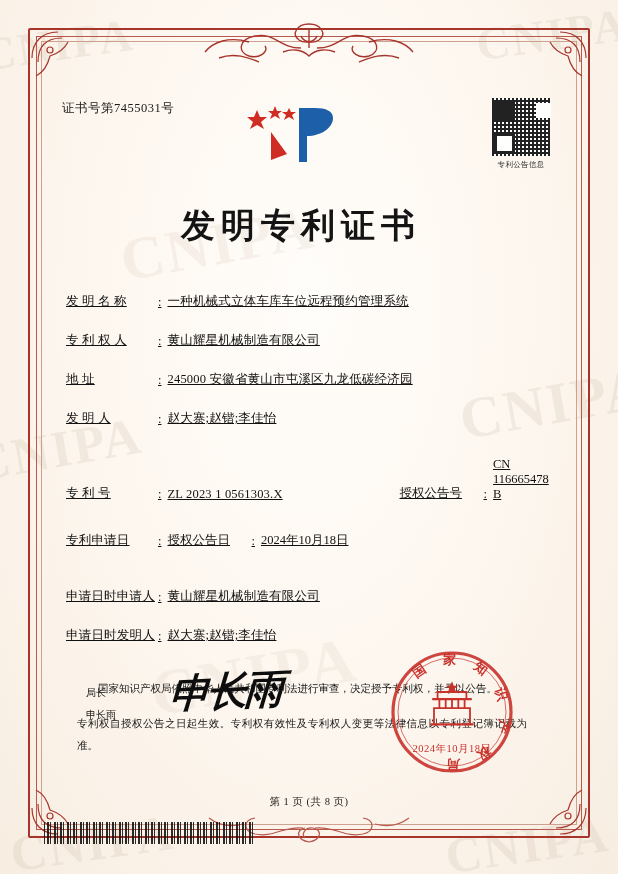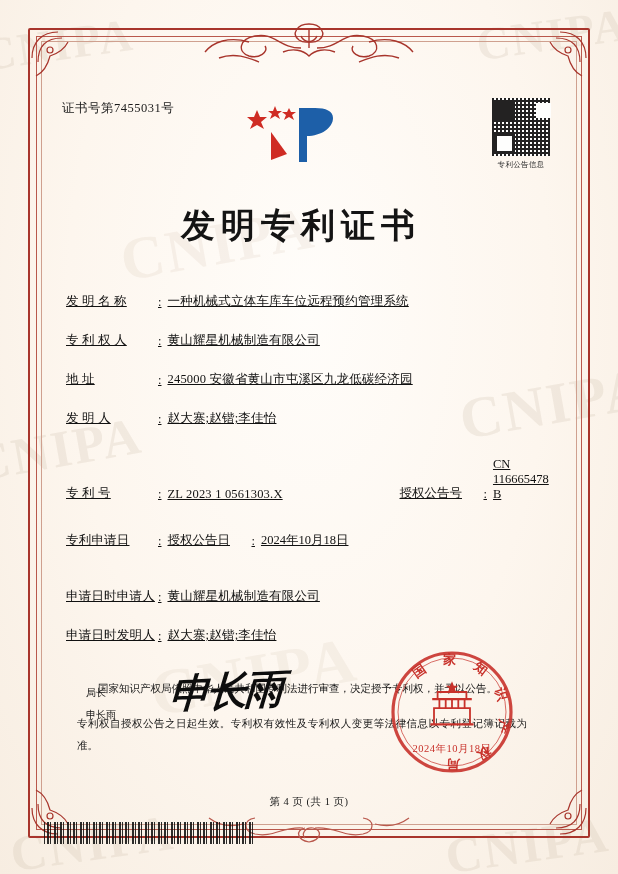--- a/index.html
+++ b/index.html
@@ -469,16 +469,16 @@
         <path d="M-14 -2 L-14 -12 M-7 -2 L-7 -12 M0 -2 L0 -12 M7 -2 L7 -12 M14 -2 L14 -12"></path>
         <path d="M-22 -12 L22 -12" stroke-width="2.4"></path>
         <path d="M-16 -12 L-16 -20 L16 -20 L16 -12"></path>
         <path d="M0 -20 L0 -26"></path>
         <polygon points="0,-32 2,-27 7,-27 3,-24 5,-19 0,-22 -5,-19 -3,-24 -7,-27 -2,-27" fill="#c8322b" stroke="none"></polygon>
       </g>
     </svg>
     <div class="seal-date">2024年10月18日</div>
   </div>
 
-  <div class="page-no">第 4 页 (共 1 页)</div>
+  <div class="page-no">第 1 页 (共 8 页)</div>
   <div class="barcode"></div>
 
 </div>
 
 </body></html>

